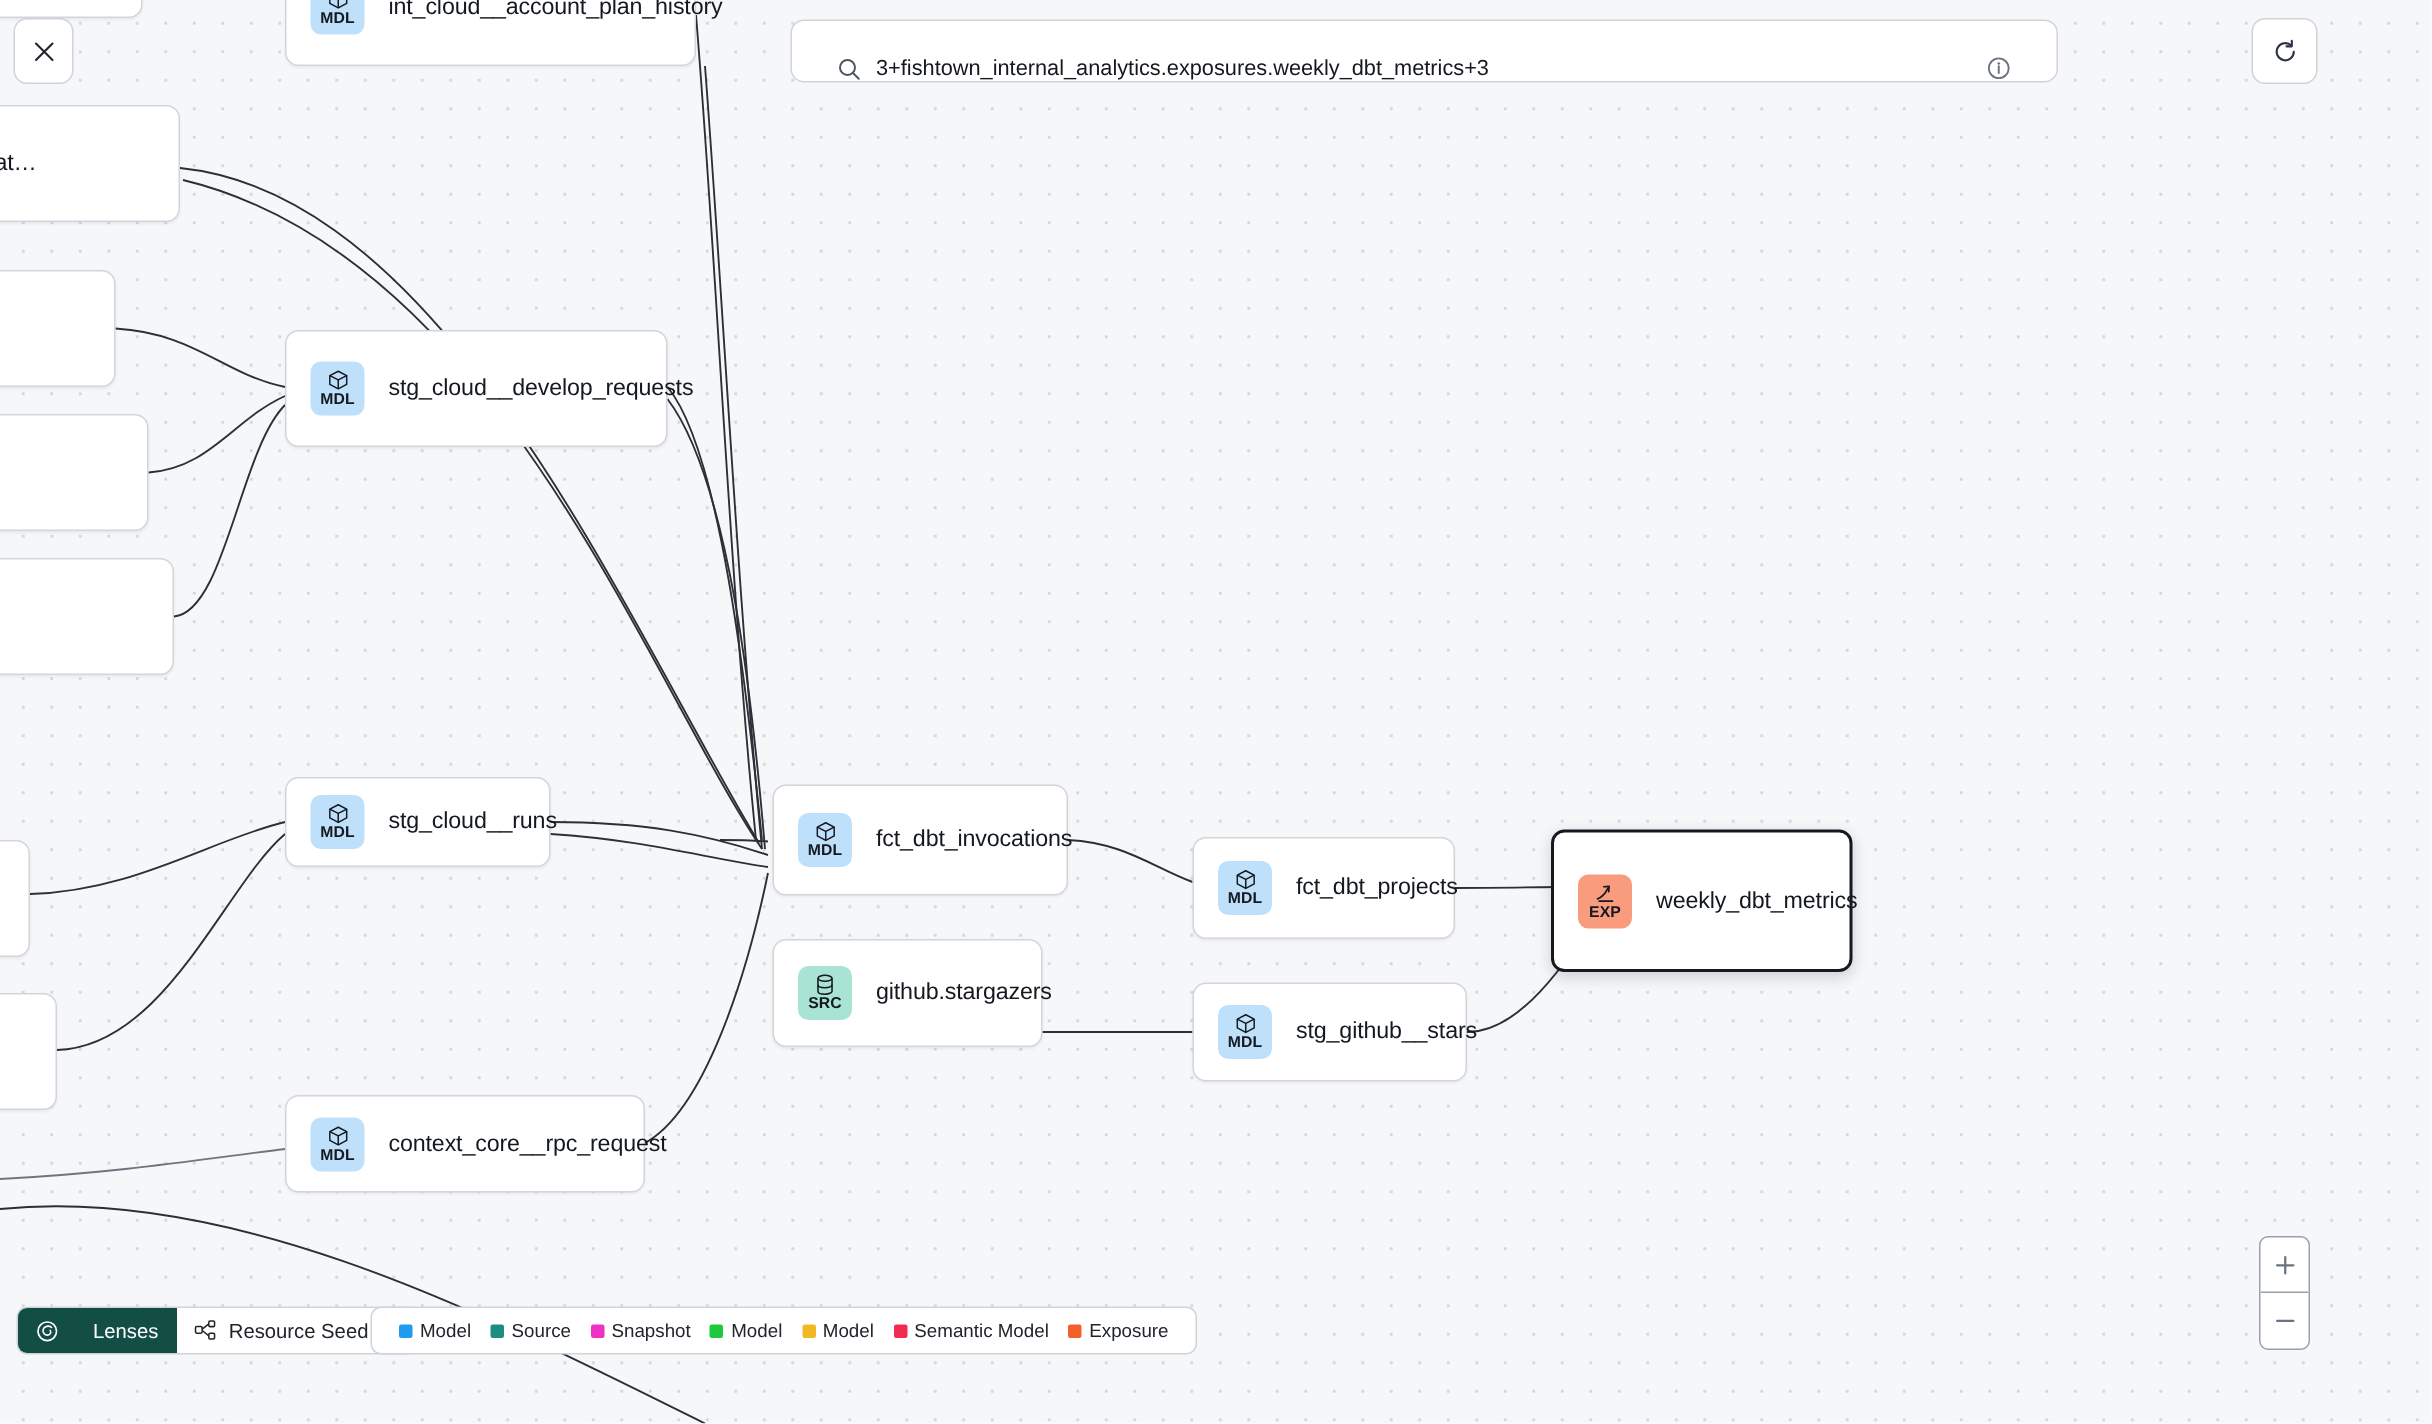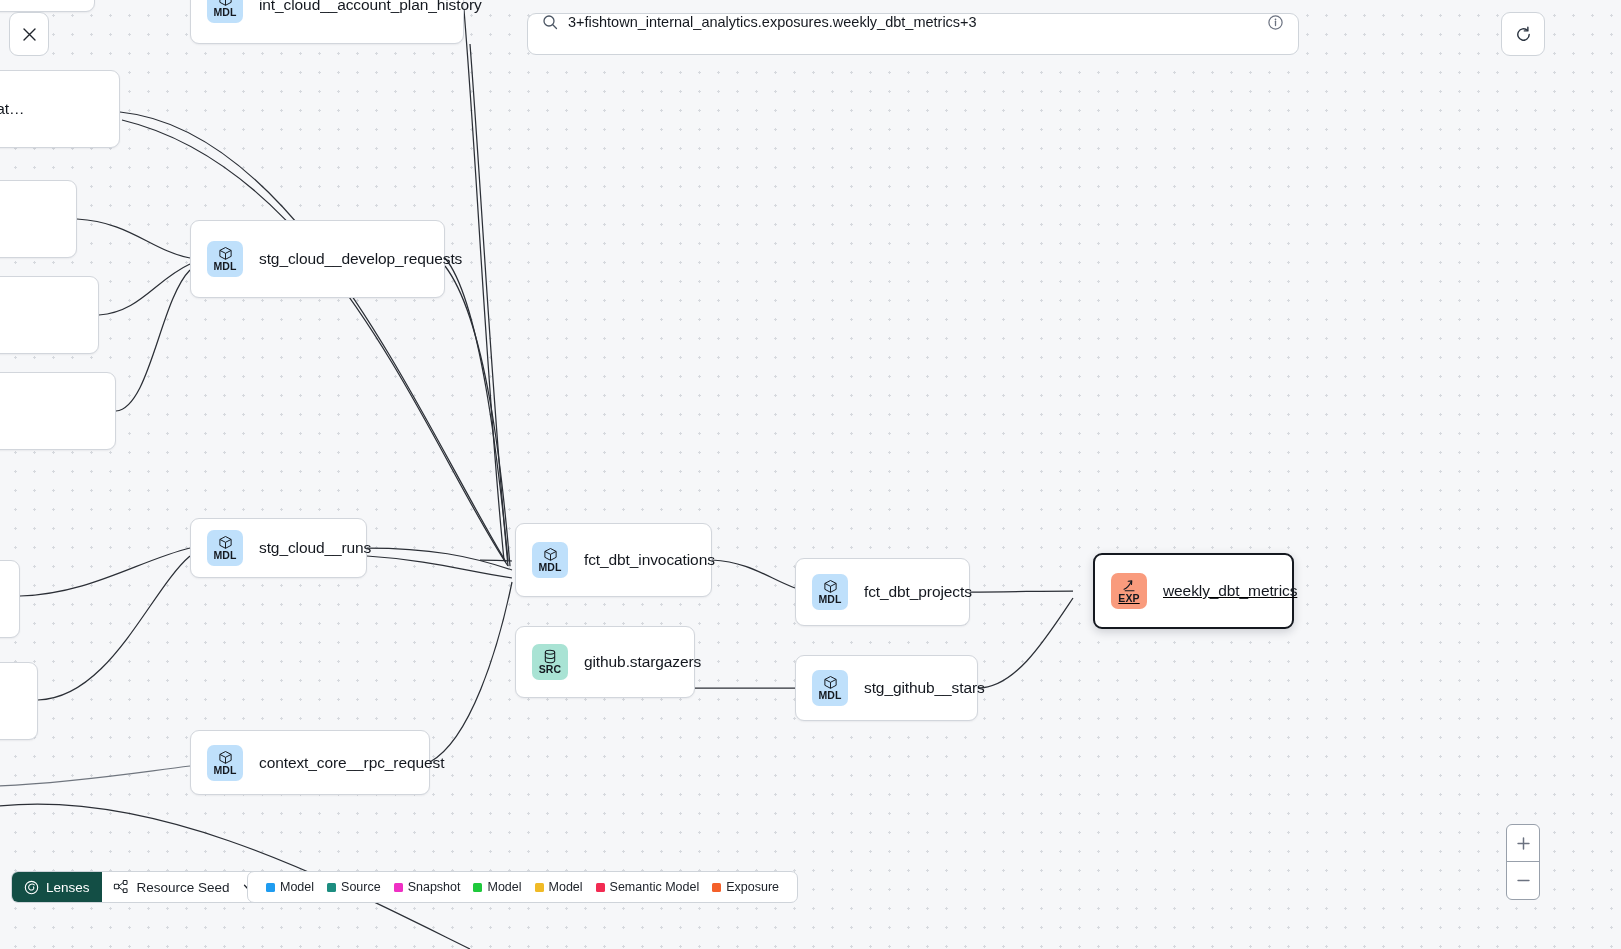--- a/index.html
+++ b/index.html
@@ -96,27 +96,27 @@
     border-radius: 9px;
     display: flex; align-items: center;
     font-size: 14px;
     color: #262b33;
     cursor: pointer;
   }
 
   #searchbar {
     position: absolute;
     left: 527px; top: 13px;
-    width: 772px; height: 42px;
+    width: 845px; height: 42px;
     background: #ffffff;
     border: 1px solid #cfd4da;
     border-radius: 9px;
-    display: flex; align-items: flex-start;
+    display: flex; align-items: flex-end;
     gap: 10px;
-    padding: 0 14px;
+    padding: 0 30px;
   }
   #search-input {
     flex: 1 1 auto;
     border: none; outline: none;
     font-family: "Liberation Sans", sans-serif;
     font-size: 14.5px;
     color: #14181f;
     background: transparent;
   }
 
@@ -128,21 +128,21 @@
     display: flex;
     align-items: stretch;
     border: 1px solid #cfd4da;
     border-radius: 7px;
     overflow: hidden;
     background: #ffffff;
   }
   #lenses-btn {
     background: #134e45;
     color: #ffffff;
-    display: flex; align-items: center; gap: 7px;
+    display: flex; align-items: center; gap: 23px;
     padding: 0 12px;
     font-size: 13.5px;
     cursor: pointer;
   }
   #resource-type-btn {
     background: #ffffff;
     color: #20252c;
     display: flex; align-items: center; gap: 8px;
     padding: 0 11px;
     font-size: 13.5px;
@@ -323,21 +323,21 @@
         <div class="badge mdl" style="background: rgb(191, 224, 251);">
           <svg width="15" height="15" viewBox="0 0 16 16">
             <path d="M8 1.6 L14 4.7 L8 7.8 L2 4.7 Z" stroke="#14181f" stroke-width="1.05" fill="none" stroke-linejoin="round"></path>
             <path d="M2 4.7 L2 11 L8 14.2 L14 11 L14 4.7" stroke="#14181f" stroke-width="1.05" fill="none" stroke-linejoin="round"></path>
             <path d="M8 7.8 L8 14.2" stroke="#14181f" stroke-width="1.05" fill="none"></path>
           </svg>
           <span class="code">MDL</span>
         </div>
         <span class="node-label">stg_github__stars</span>
       </div>
-      <div class="node selected" style="left: 1093px; top: 553px; width: 201px; height: 76px; text-decoration: underline;">
+      <div class="node selected" style="left: 1034px; top: 553px; width: 201px; height: 95px;">
         <div class="badge exp" style="background: rgb(249, 155, 125);">
           <svg width="15" height="15" viewBox="0 0 16 16">
             <path d="M2.2 12 C4.5 11.2, 7.5 8.6, 9.5 4.6" stroke="#14181f" stroke-width="1.25" fill="none" stroke-linecap="round"></path>
             <path d="M6.6 3.4 L10.4 3.1 L10.1 6.9" stroke="#14181f" stroke-width="1.2" fill="none" stroke-linecap="round" stroke-linejoin="round"></path>
             <path d="M3.4 13.6 L12.8 13.6" stroke="#14181f" stroke-width="1.2" fill="none" stroke-linecap="round"></path>
           </svg>
           <span class="code">EXP</span>
         </div>
         <span class="node-label">weekly_dbt_metrics</span>
       </div>

